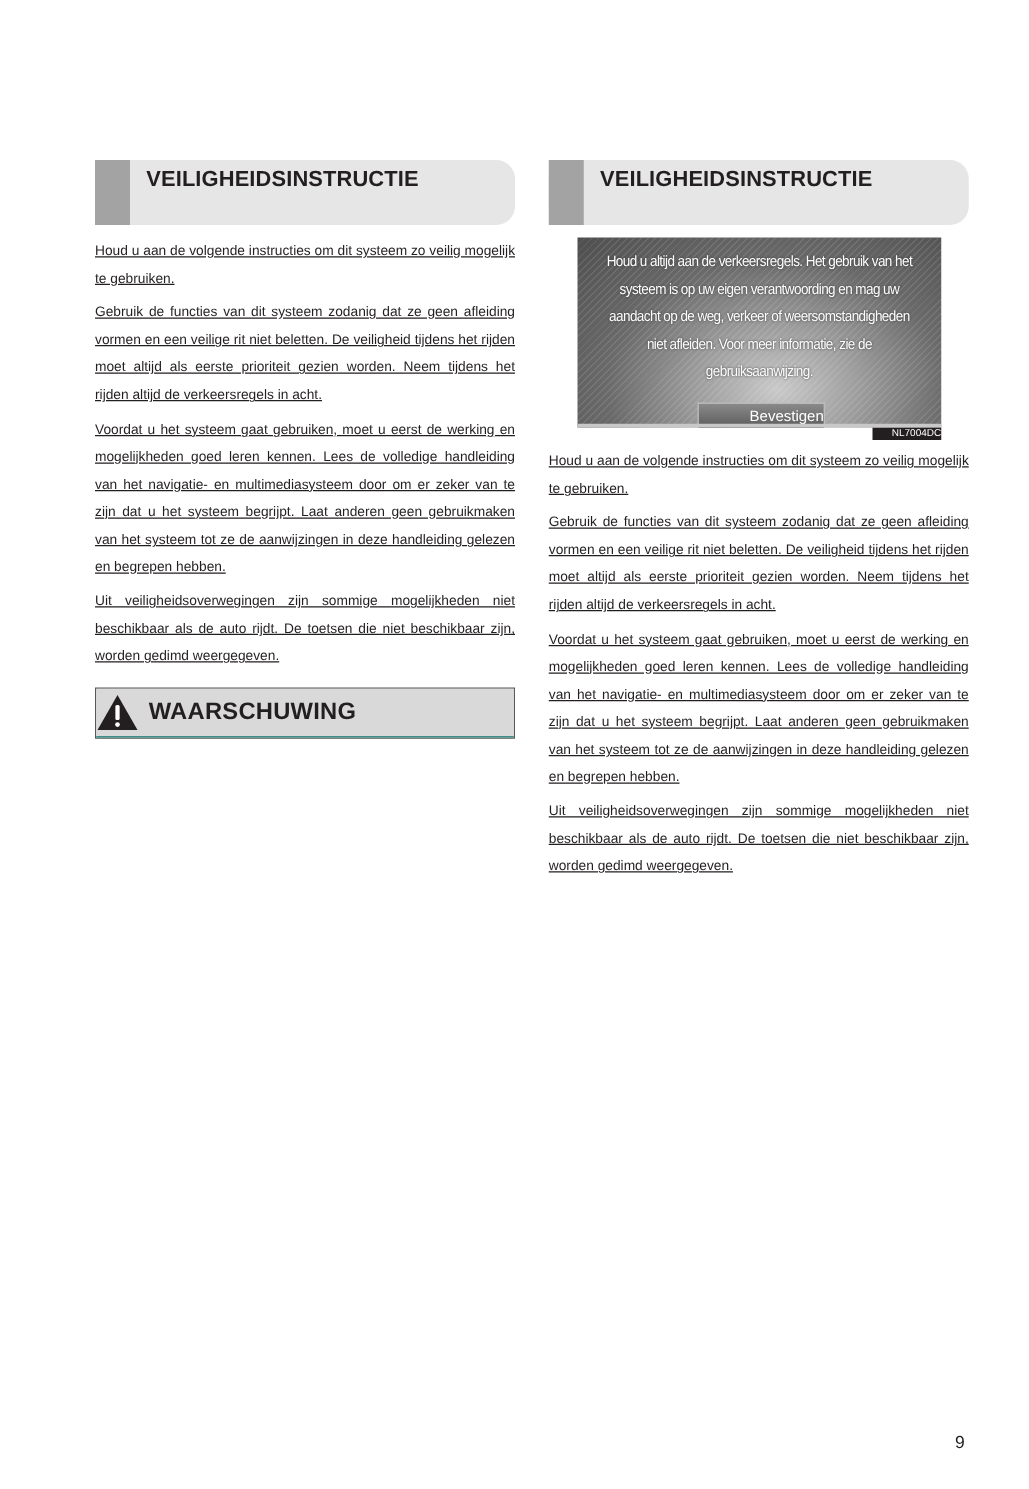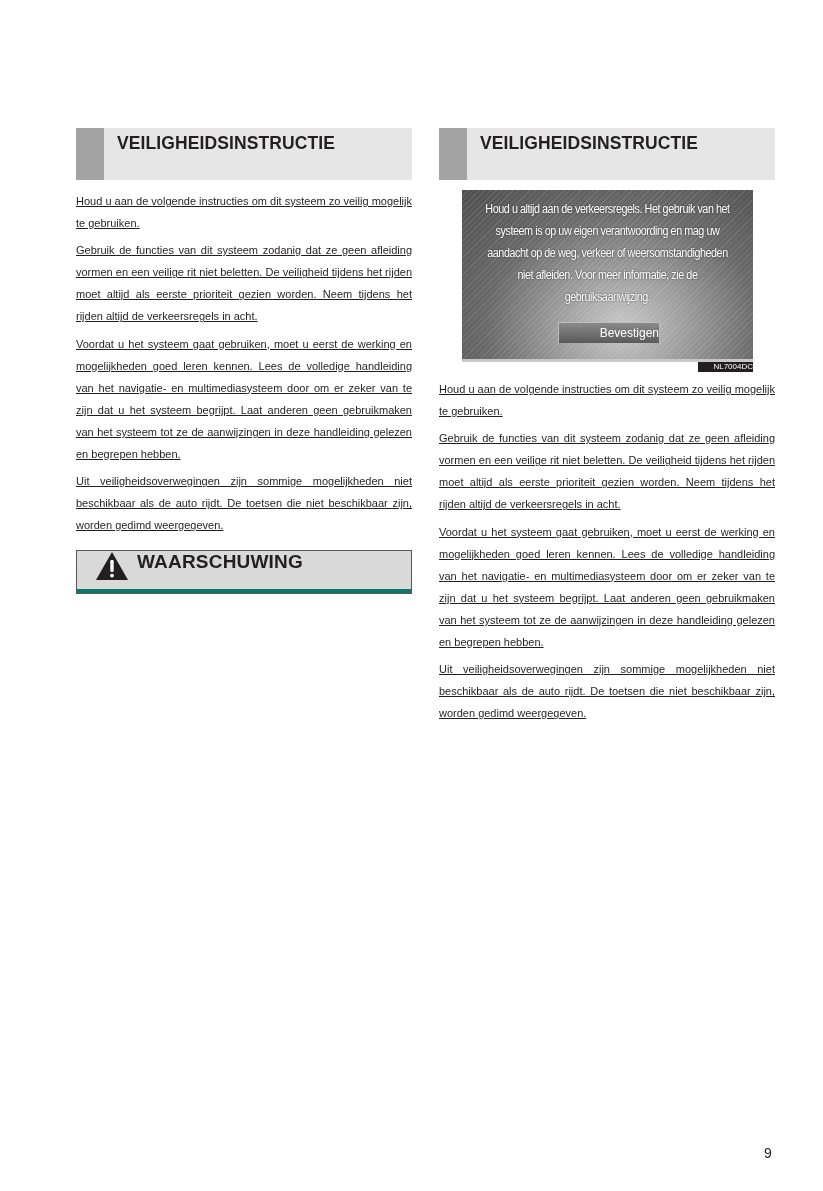--- a/index.html
+++ b/index.html
@@ -2,40 +2,40 @@
 <html><head>
 <meta charset="utf-8">
 <style>
   html, body { margin: 0; padding: 0; background: #ffffff; }
   body { width: 823px; height: 1191px; position: relative; overflow: hidden;
          font-family: "Liberation Sans", sans-serif; color: #231f20; }
   .col { position: absolute; top: 128px; width: 336px; }
   .col-left { left: 76px; }
   .col-right { left: 439px; }
 
-  .section-head { position: relative; background: #e6e6e6; height: 52px; margin-bottom: 10px; }
+  .section-head { position: relative; background: #e6e6e6; height: 52px; margin-bottom: 10px; border-radius: 15px; }
   .section-head .bar { position: absolute; left: 0; top: 0; width: 28px; height: 52px; background: #a3a3a3; }
   .section-head .title { position: absolute; left: 41px; top: 4px; font-weight: bold; font-size: 17.5px;
                          line-height: 23px; color: #231f20; letter-spacing: 0.1px; }
 
   p.para { margin: 0 0 5px 0; font-size: 11px; line-height: 22.1px; text-align: justify;
            hyphens: manual; text-decoration: underline; }
 
   .warning { border: 1px solid #595959; margin-top: 14px; }
-  .warning .w-head { background: #d9d9d9; height: 38px; border-bottom: 4px solid #0f766e;
-                     display: flex; padding-left: 18px; }
+  .warning .w-head { background: #d9d9d9; height: 38px; border-bottom: 1px solid #0f766e;
+                     display: flex; align-items: center; }
   .warning .w-icon { width: 34px; height: 30px; margin-right: 8px; }
   .warning .w-title { font-weight: bold; font-size: 19px; letter-spacing: 0.2px; }
   .warning .w-body { padding: 12px 8px 18px 8px; }
   .warning .w-item { display: flex; }
   .warning .bullet { flex: 0 0 auto; width: 11px; height: 11px; border-radius: 50%; background: #231f20;
                      margin-top: 5px; margin-right: 4px; }
   .warning .w-text { font-size: 15.3px; line-height: 19.6px; text-align: justify; }
 
-  .screen { position: relative; width: 291px; height: 172px; margin: 0 0 0 23px;
+  .screen { position: relative; width: 291px; height: 152px; margin: 0 0 0 23px;
             background: radial-gradient(ellipse at 55% 80%, #c9c9c9 0%, #9b9b9b 30%, #6a6a6a 60%, #4e4e4e 100%);
             overflow: hidden; }
   .screen::before { content: ""; position: absolute; inset: 0;
             background: repeating-linear-gradient(135deg, rgba(255,255,255,0.10) 0px, rgba(255,255,255,0.10) 1px, transparent 1px, transparent 4px); }
   .screen .s-text { position: absolute; left: 4px; right: 4px; top: 8px; text-align: center; color: #ffffff;
                     font-family: "Liberation Sans Narrow", "Liberation Sans", sans-serif; font-size: 12px;
                     line-height: 22px; letter-spacing: -0.5px; text-shadow: 0 0 2px #333; transform: scaleX(0.9); }
   .screen .s-btn { position: absolute; left: 96px; top: 132px; width: 100px; height: 20px;
                    background: linear-gradient(#8a8a8a, #5a5a5a); border: 1px solid #bdbdbd; border-bottom: none;
                    color: #fff; font-size: 12px; text-align: right; line-height: 20px; }

